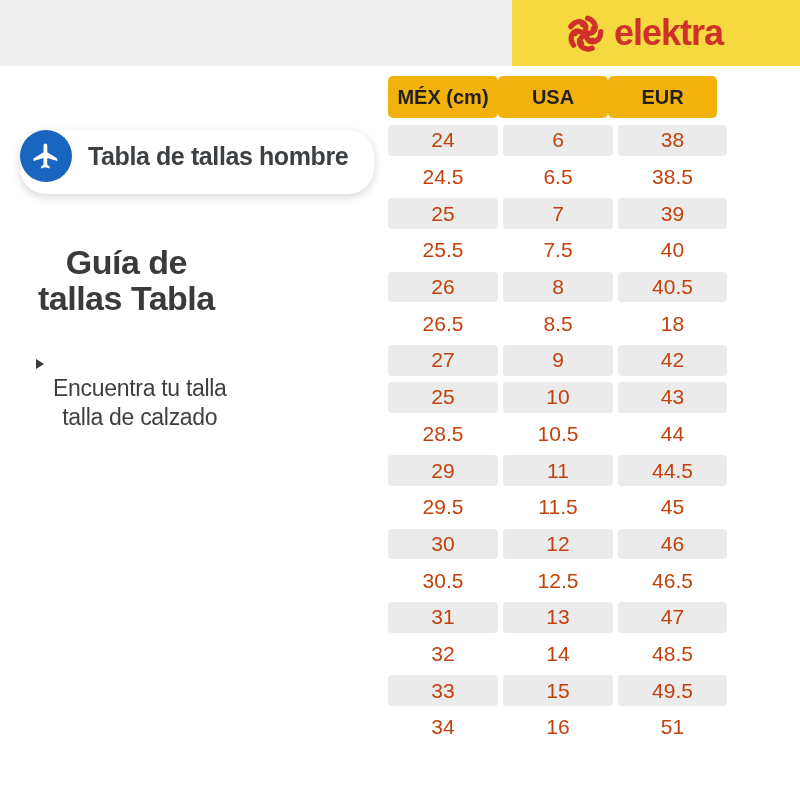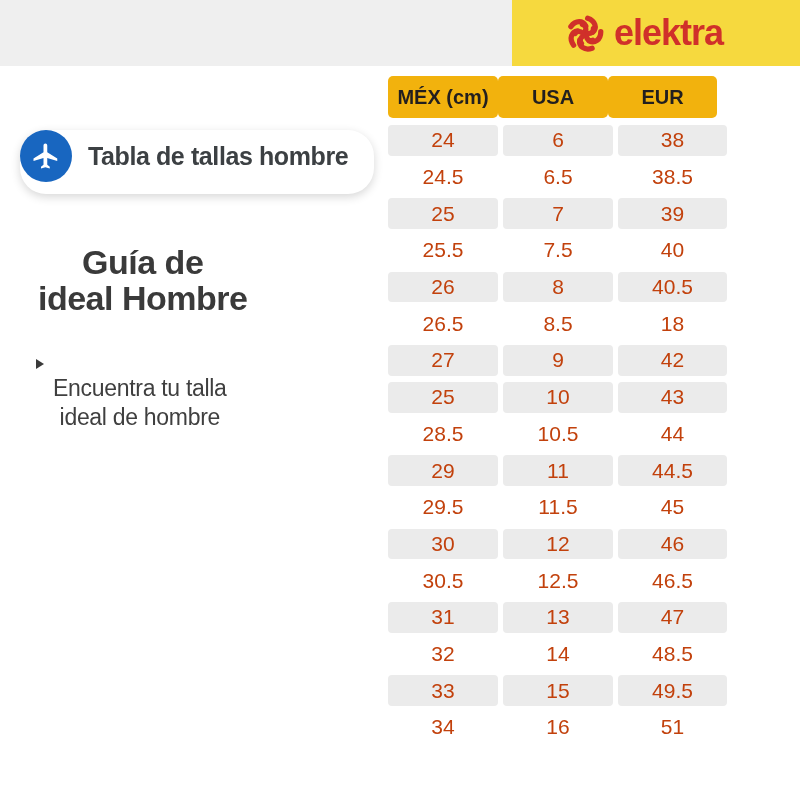--- a/index.html
+++ b/index.html
@@ -150,28 +150,28 @@
     <span class="pill-circle">
       <svg width="30" height="30" viewBox="0 0 24 24" xmlns="http://www.w3.org/2000/svg">
         <path fill="#ffffff" d="M21 16v-2l-8-5V3.5C13 2.67 12.33 2 11.5 2S10 2.67 10 3.5V9l-8 5v2l8-2.5V19l-2 1.5V22l3.5-1 3.5 1v-1.5L13 19v-5.5l8 2.5z"></path>
       </svg>
     </span>
     <span class="pill-label">Tabla de tallas hombre</span>
   </div>
 
   <div class="heading">
     <div>Guía de</div>
-    <div>ideal Hombre</div>
+    <div>tallas Tabla</div>
   </div>
 
   <div class="note">
     <span class="note-marker"></span>
     <div class="note-text">
       <div>Encuentra tu talla</div>
-      <div>ideal de hombre</div>
+      <div>talla de calzado</div>
     </div>
   </div>
 
   <div class="size-table">
     <div class="thead">
       <div class="th">MÉX (cm)</div>
       <div class="th">USA</div>
       <div class="th">EUR</div>
     </div>
     <div class="tbody">

